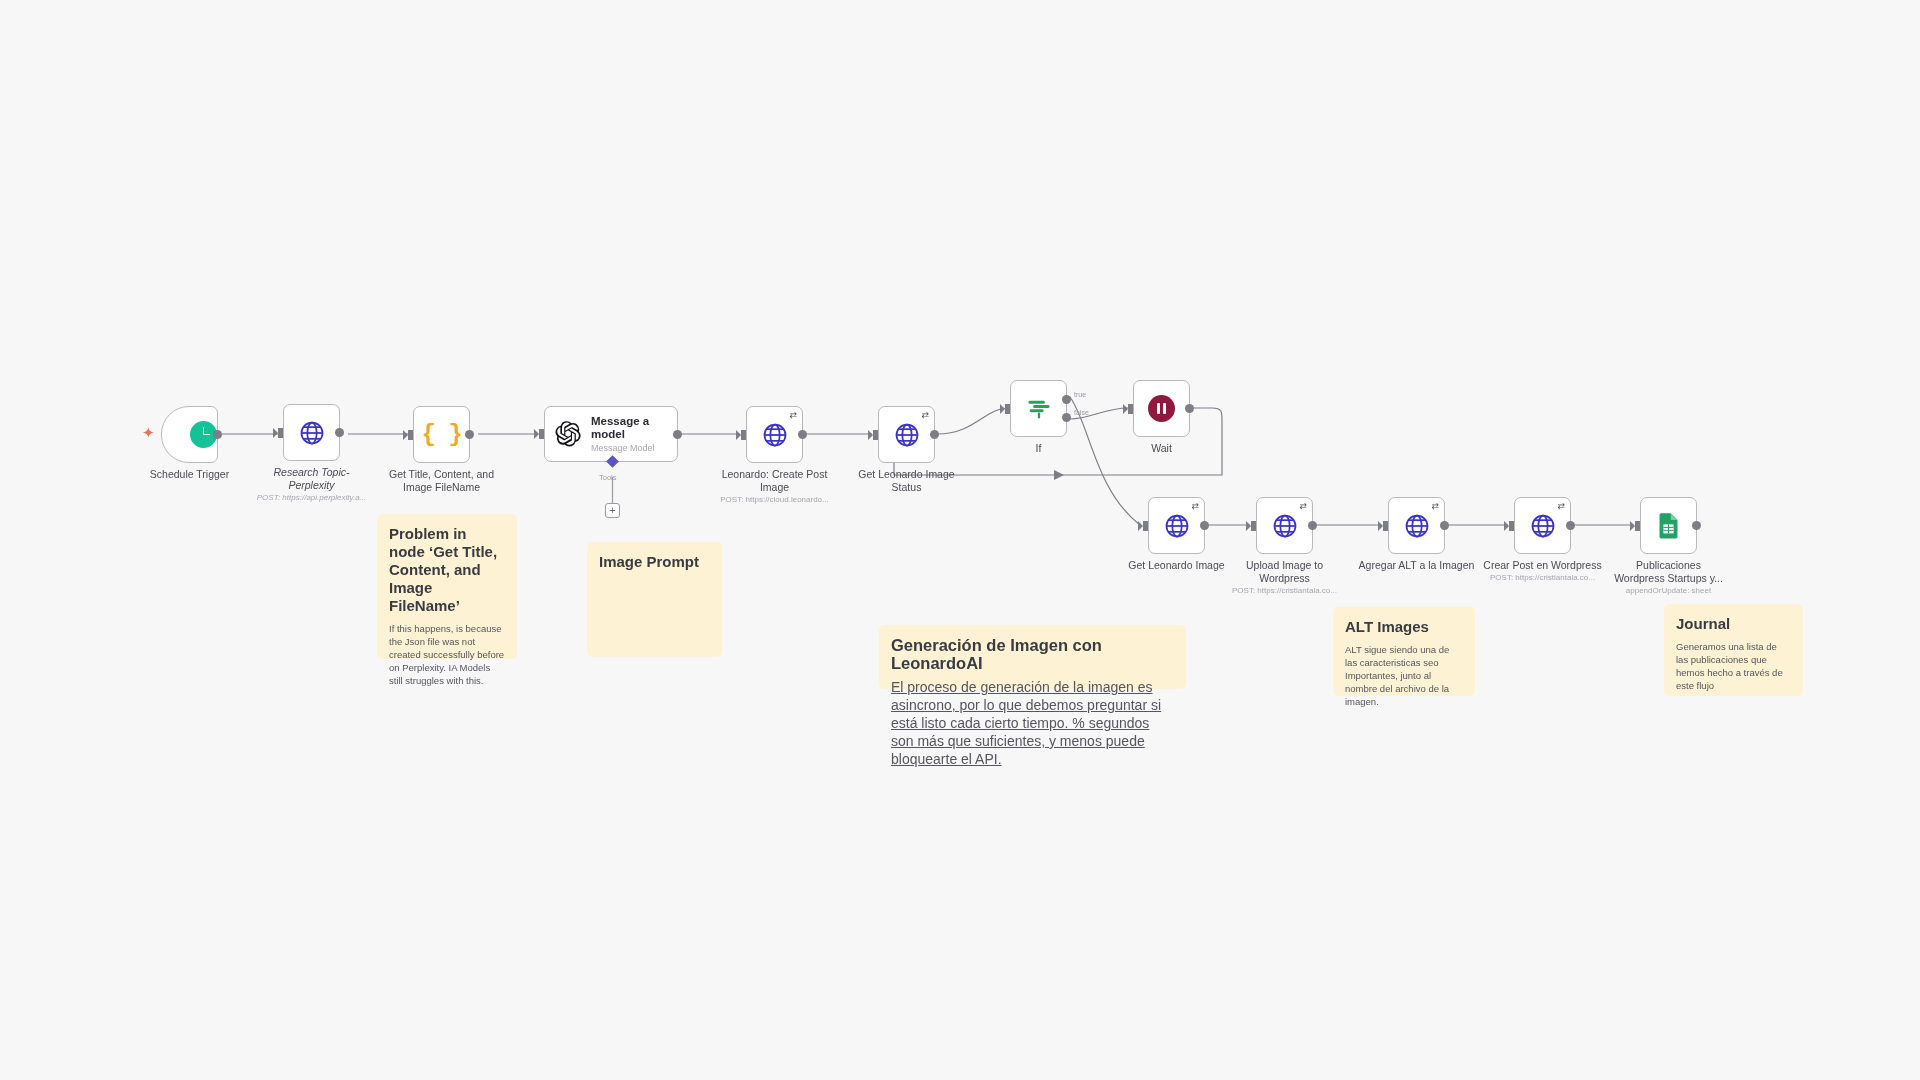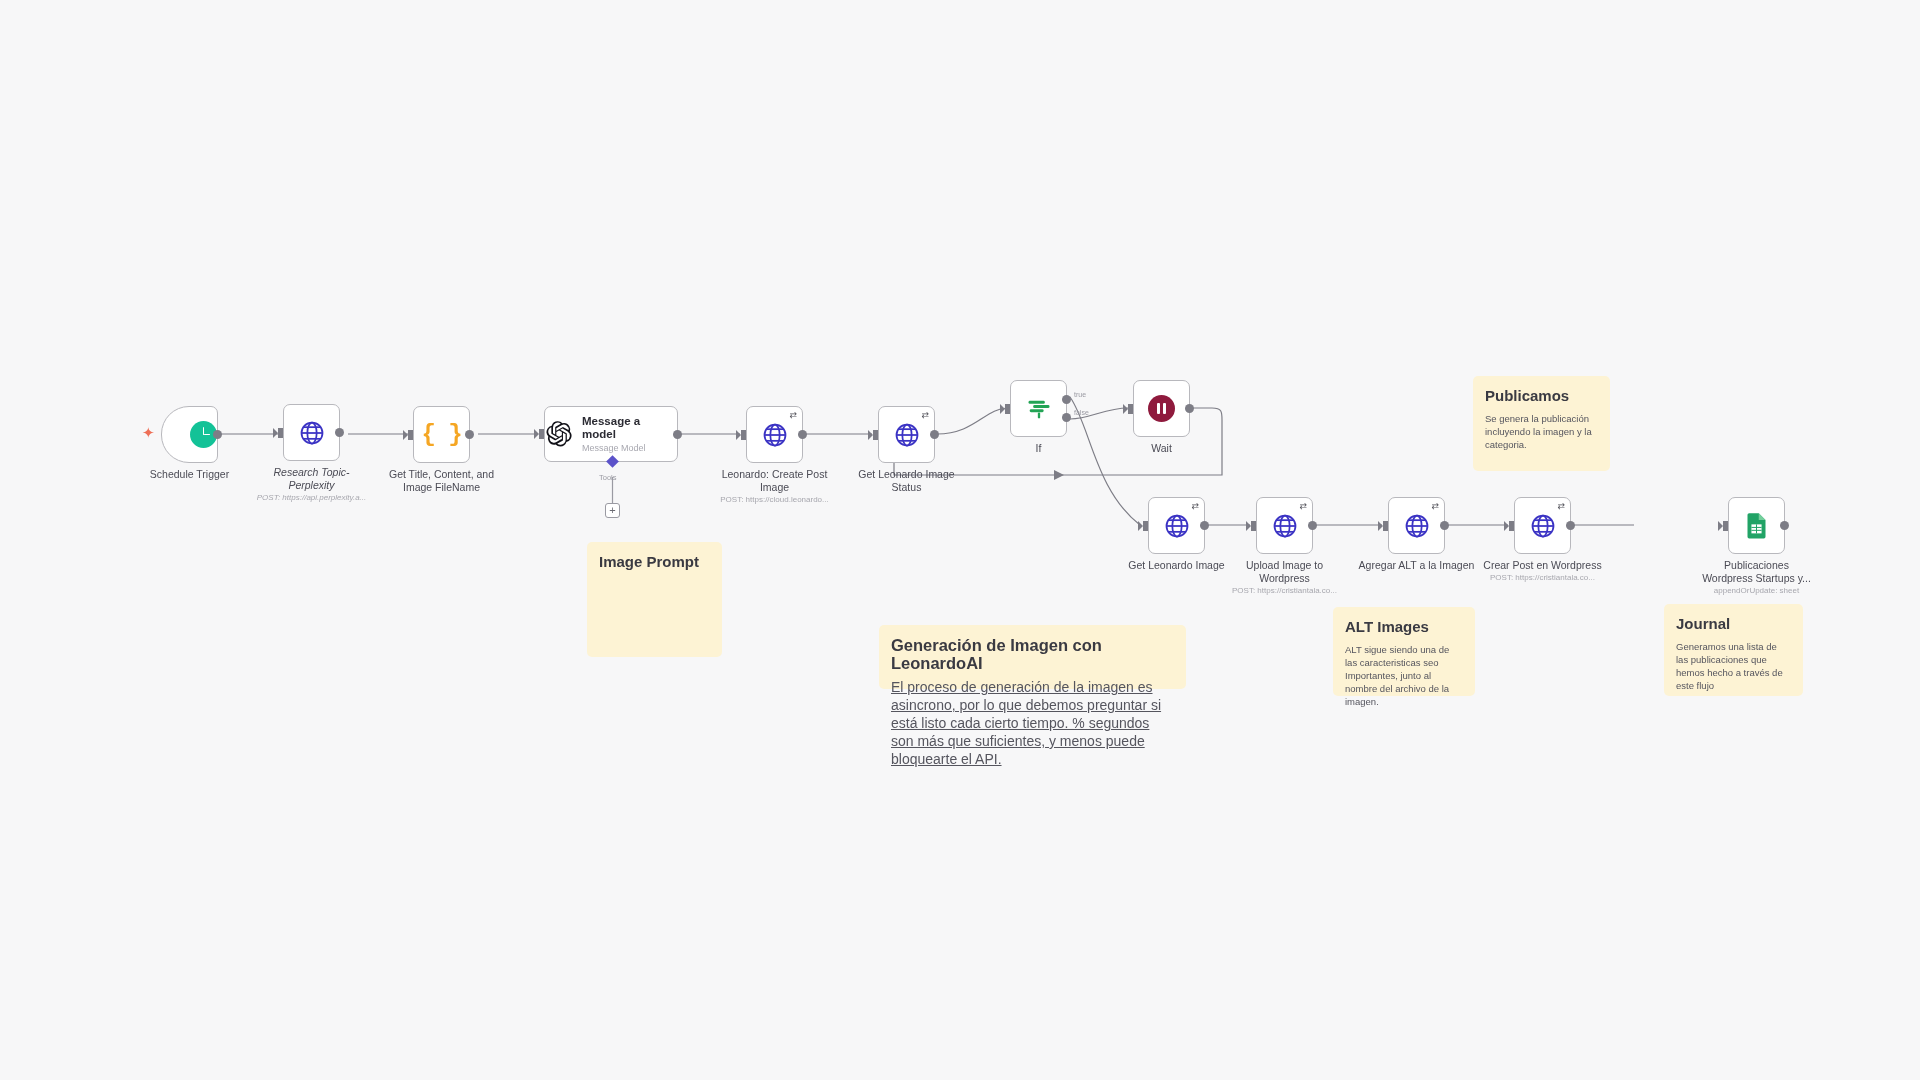--- a/index.html
+++ b/index.html
@@ -33,20 +33,21 @@
   .node.sq { width: 57px; height: 57px; }
   .node.trigger {
     width: 57px; height: 57px;
     border-radius: 28px 7px 7px 28px;
     justify-content: flex-end;
   }
   .node.wide {
     width: 134px; height: 56px;
     border-radius: 7px;
     justify-content: flex-start;
+    padding-left: 9px;
     gap: 9px;
   }
   .node-label {
     position: absolute;
     top: 100%;
     left: 50%;
     transform: translateX(-50%);
     margin-top: 6px;
     width: 150px;
     text-align: center;
@@ -407,47 +408,47 @@
       <line x1="4.5" y1="7" x2="19.5" y2="7"></line>
       <line x1="4.5" y1="17" x2="19.5" y2="17"></line>
     </svg>
     <div class="retry-icon">⇄</div>
     <div class="port in"></div>
     <div class="port out"></div>
     <div class="node-label">Crear Post en Wordpress</div>
     <div class="node-sub one">POST: https://cristiantala.co...</div>
   </div>
 
-  <div class="node sq" style="left:1728px; top:497px;">
+  <div class="node sq" style="left:1640px; top:497px;">
     <svg class="ic-sheets" viewBox="0 0 22 24">
       <path d="M3 1h10l6 6v15a1.5 1.5 0 0 1-1.5 1.5h-13A1.5 1.5 0 0 1 3 22V2.5A1.5 1.5 0 0 1 4.5 1z" fill="#21a366"></path>
       <path d="M13 1l6 6h-6z" fill="#74cf9c"></path>
       <rect x="6.5" y="11" width="9" height="8" fill="#ffffff"></rect>
       <g stroke="#21a366" stroke-width="0.9">
         <line x1="6.5" y1="13.7" x2="15.5" y2="13.7"></line>
         <line x1="6.5" y1="16.3" x2="15.5" y2="16.3"></line>
         <line x1="11" y1="11" x2="11" y2="19"></line>
       </g>
     </svg>
     <div class="port in"></div>
     <div class="port out"></div>
     <div class="node-label">Publicaciones
 Wordpress Startups y...</div>
     <div class="node-sub two">appendOrUpdate: sheet</div>
   </div>
 
+  <div class="sticky" style="left:377px; top:514px; width:140px; height:145px;">
+    <div class="sticky-title">Problem in node ‘Get Title, Content, and Image FileName’</div>
+    <div class="sticky-body">If this happens, is because the Json file was not created successfully before on Perplexity. IA Models still struggles with this.</div>
+  </div>
 
   <div class="sticky" style="left:587px; top:542px; width:135px; height:115px;">
     <div class="sticky-title">Image Prompt</div>
   </div>
 
-  <div class="sticky" style="left:1473px; top:376px; width:137px; height:95px;">
-    <div class="sticky-title">Publicamos</div>
-    <div class="sticky-body">Se genera la publicación incluyendo la imagen y la categoria.</div>
-  </div>
 
   <div class="sticky big" style="left:879px; top:625px; width:307px; height:64px;">
     <div class="sticky-title">Generación de Imagen con LeonardoAI</div>
     <div class="sticky-body">El proceso de generación de la imagen es asincrono, por lo que debemos preguntar si está listo cada cierto tiempo. % segundos son más que suficientes, y menos puede bloquearte el API.</div>
   </div>
 
   <div class="sticky" style="left:1333px; top:607px; width:142px; height:89px;">
     <div class="sticky-title">ALT Images</div>
     <div class="sticky-body">ALT sigue siendo una de las caracteristicas seo Importantes, junto al nombre del archivo de la imagen.</div>
   </div>

